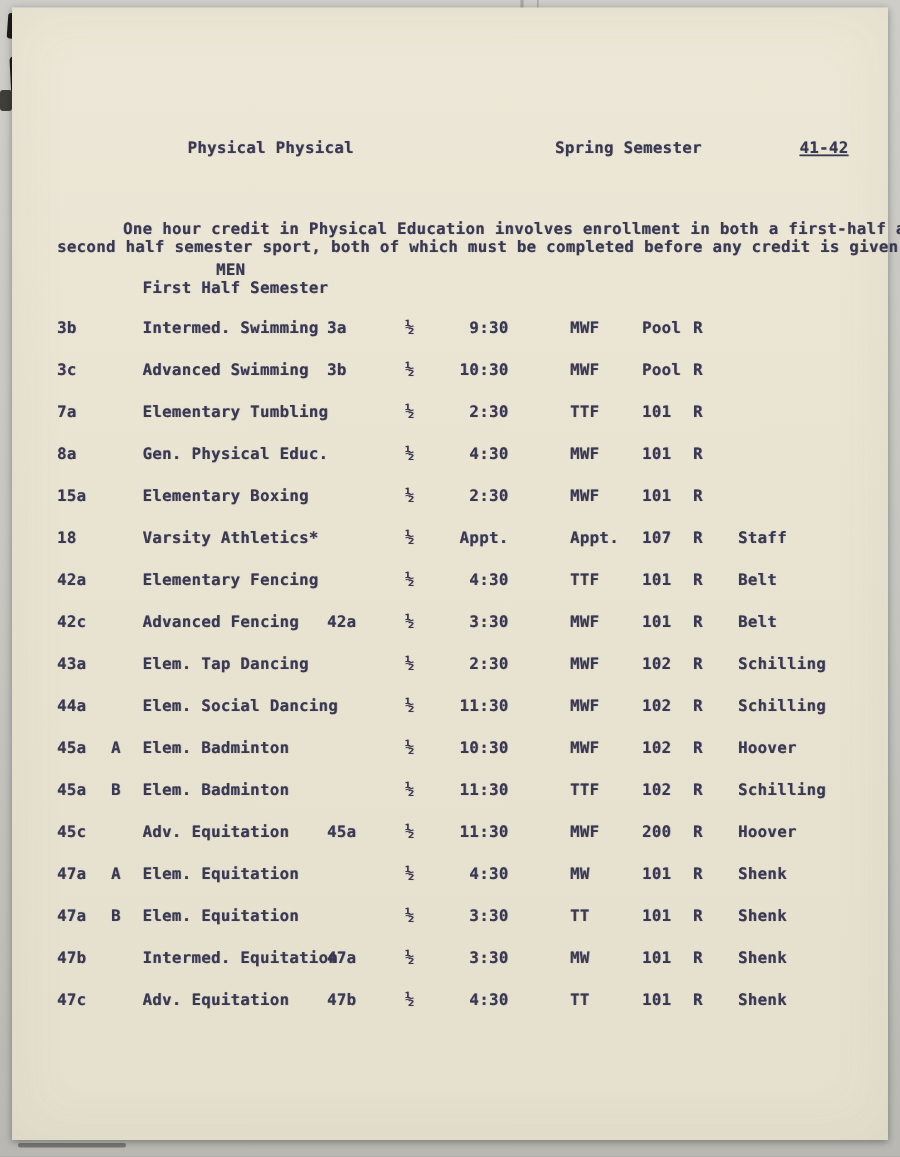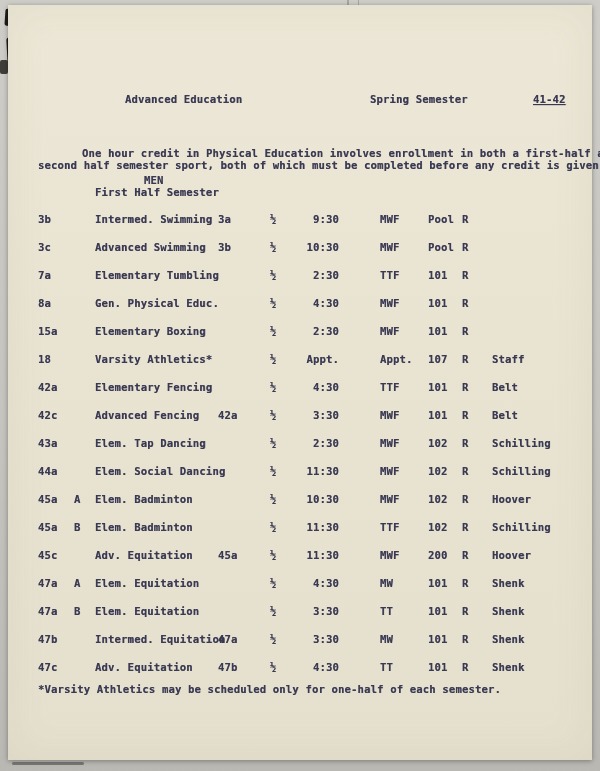--- a/index.html
+++ b/index.html
@@ -68,21 +68,21 @@
 
   <div class="smudge sm1"></div>
   <div class="smudge sm2"></div>
   <div class="smudge sm3"></div>
   <div class="scratch sc1"></div>
   <div class="scratch sc2"></div>
   <div class="bottom-mark"></div>
 
   <div class="paper">
 
-    <div class="ink hdr-title">Advanced Education</div>
+    <div class="ink hdr-title">Physical Physical</div>
     <div class="ink hdr-sem">Spring Semester</div>
     <div class="ink hdr-year">41-42</div>
 
     <div class="ink intro1">One hour credit in Physical Education involves enrollment in both a first-half and</div>
     <div class="ink intro2">second half semester sport, both of which must be completed before any credit is given.</div>
 
     <div class="ink grp">MEN</div>
     <div class="ink subgrp">First Half Semester</div>
 
     <div class="rows">
@@ -301,16 +301,15 @@
     <span class="c-prereq">47b</span>
     <span class="c-credit">½</span>
     <span class="c-time">4:30</span>
     <span class="c-days">TT</span>
     <span class="c-room">101</span>
     <span class="c-reg">R</span>
     <span class="c-instr">Shenk</span>
   </div>
 </div>
 
-    <div class="ink footnote">*Varsity Athletics may be scheduled only for one-half of each semester.</div>
 
   </div>
 </div>
 
 </body></html>

